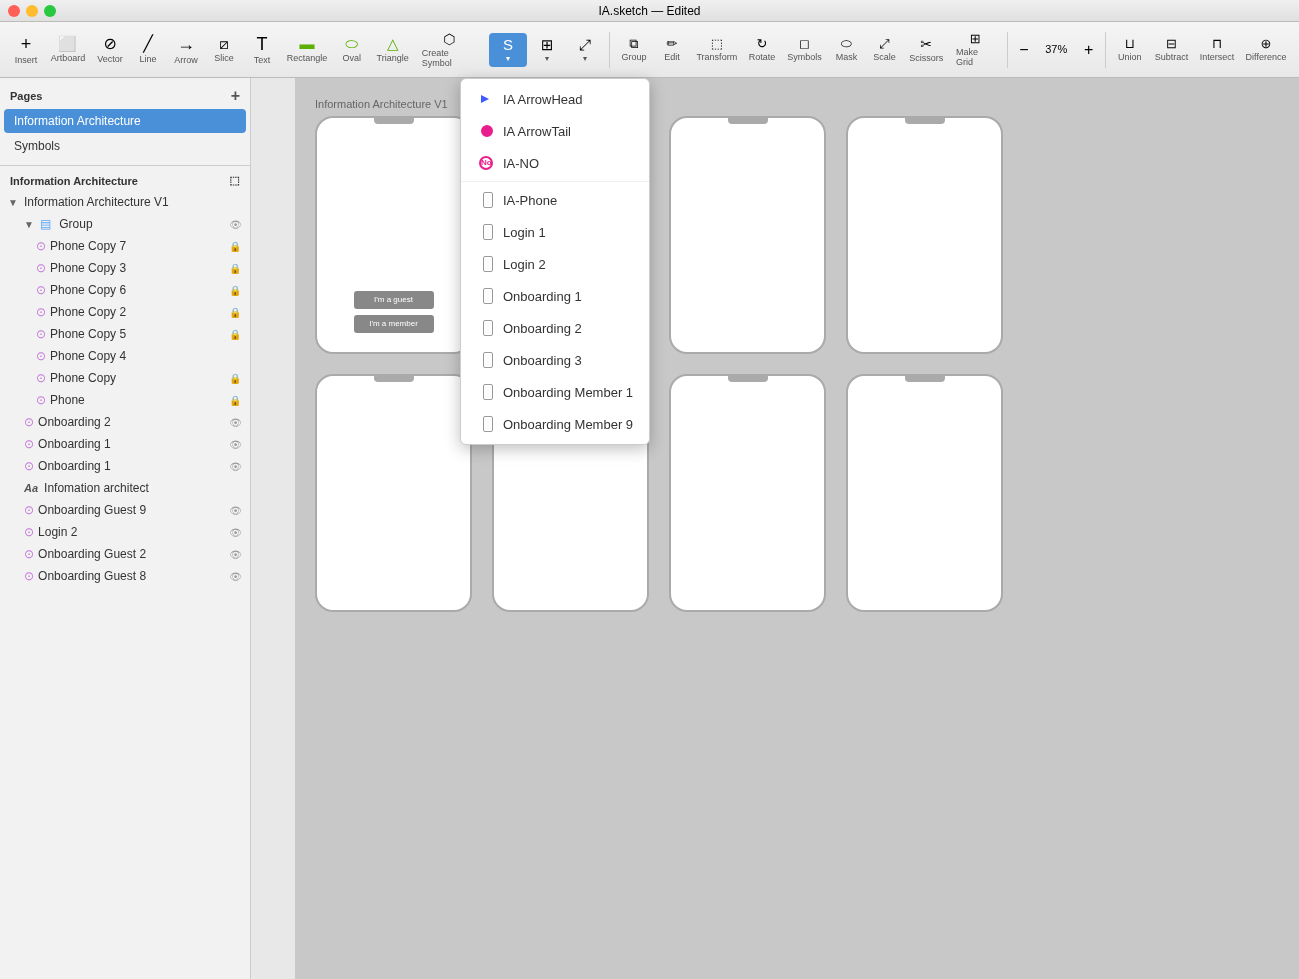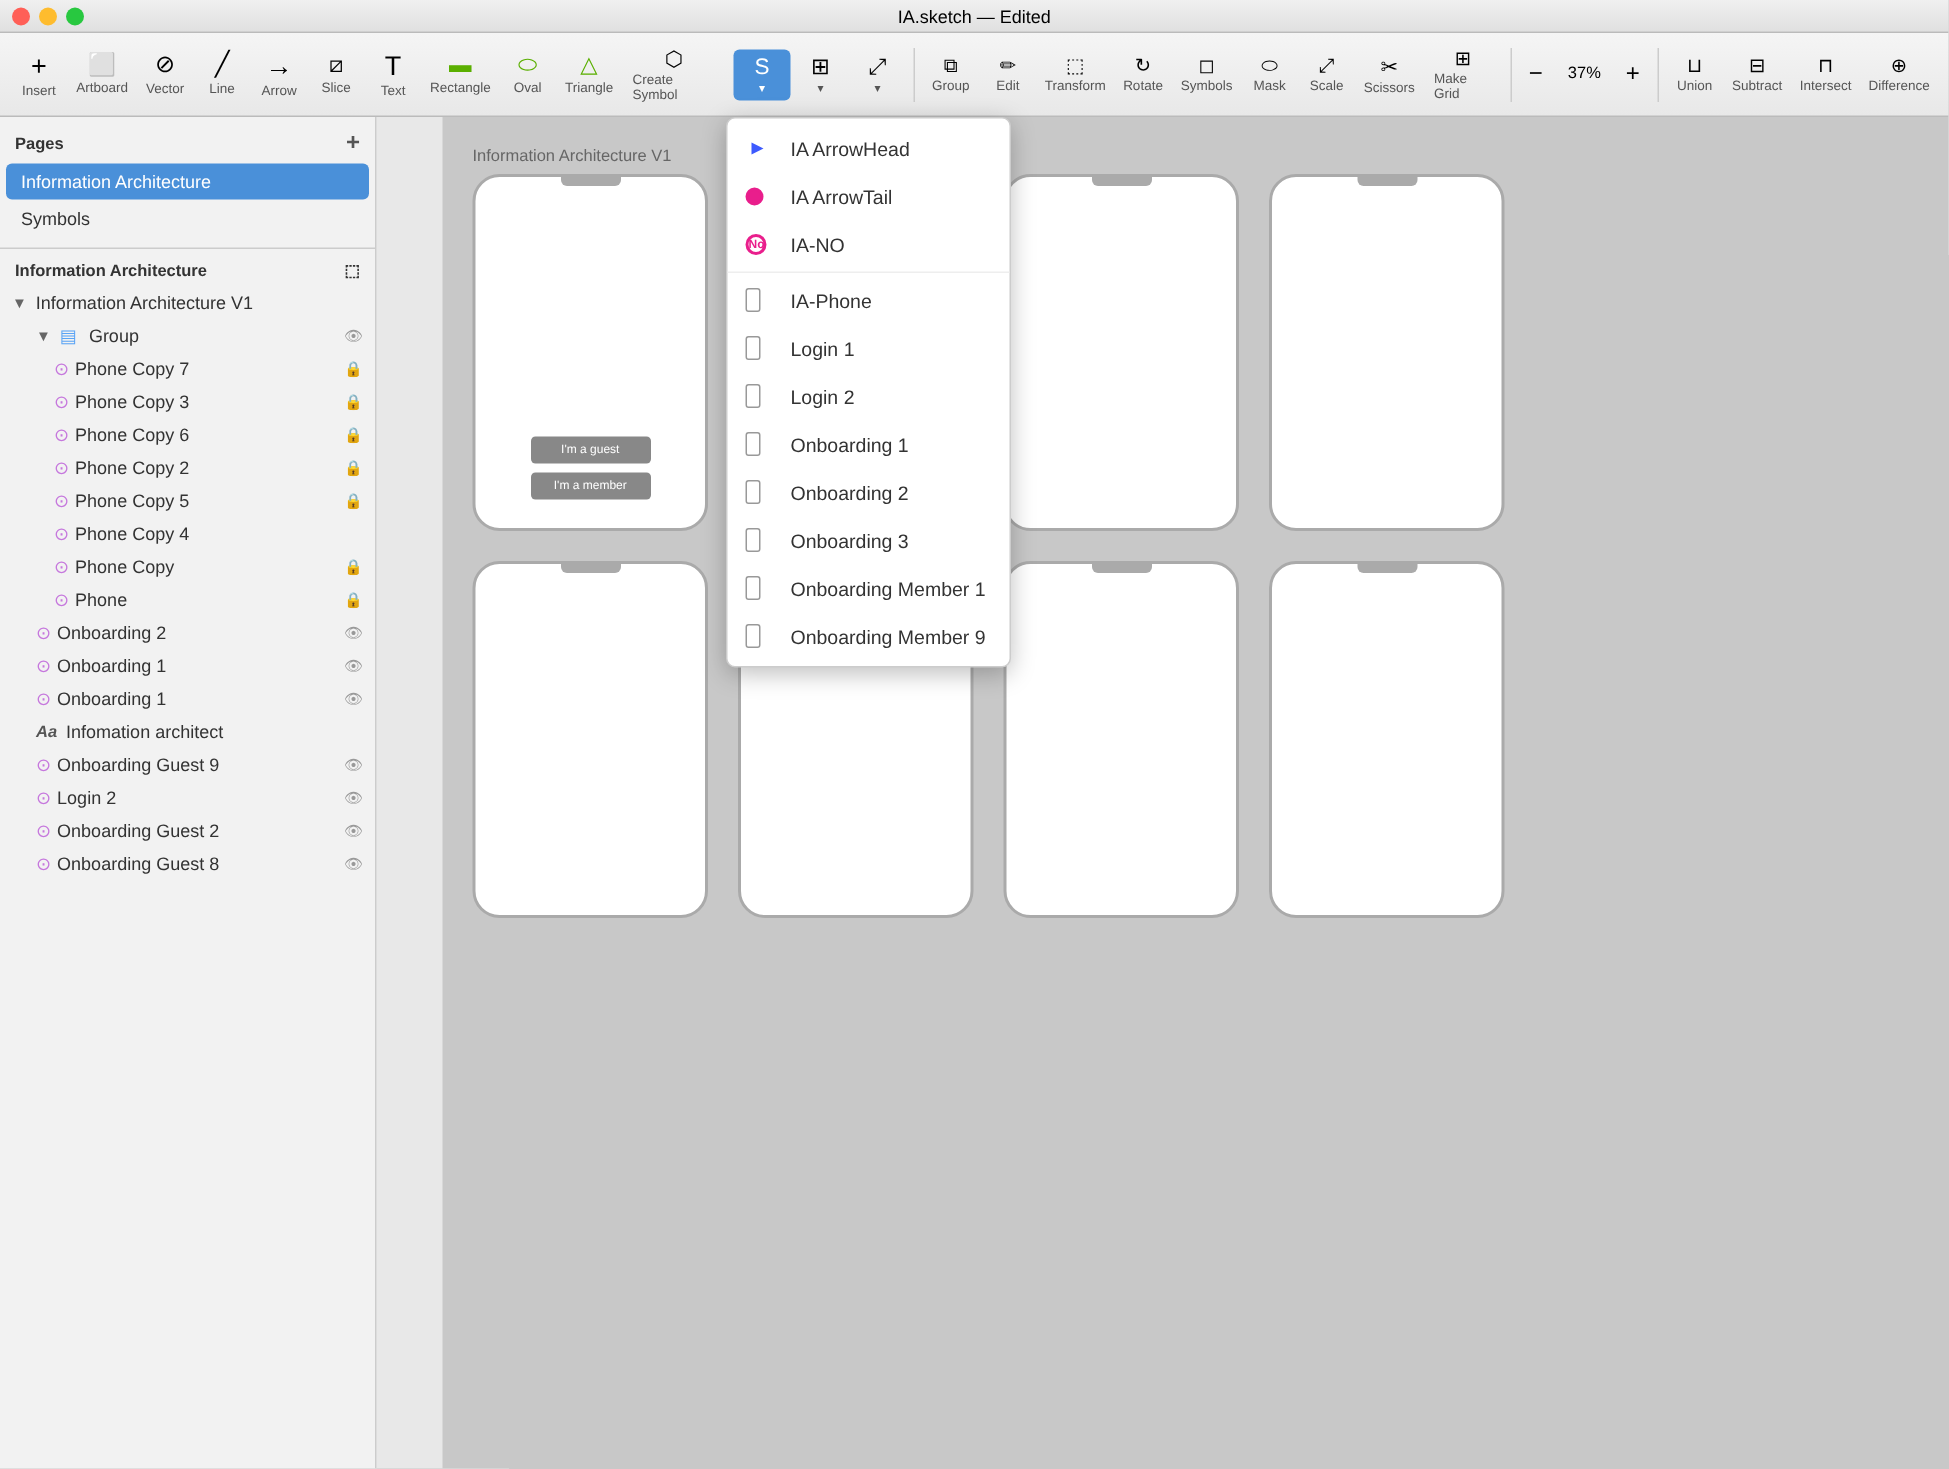--- a/index.html
+++ b/index.html
@@ -188,37 +188,37 @@
     }
     .dropdown-menu {
       background: white;
       border: 1px solid #ccc;
       border-radius: 6px;
       box-shadow: 0 4px 16px rgba(0,0,0,0.25);
       min-width: 190px;
       padding: 4px 0;
       position: absolute;
       top: 78px;
-      left: 484px;
+      left: 460px;
     }
     .dropdown-item {
       display: flex;
       align-items: center;
       padding: 6px 12px;
       cursor: pointer;
       gap: 10px;
       font-size: 13px;
       color: #333;
     }
     .dropdown-item .dd-icon {
       width: 20px;
       height: 20px;
       display: flex;
       align-items: center;
-      justify-content: flex-start;
+      justify-content: flex-end;
       font-size: 14px;
     }
     .dd-dot-icon { width: 14px; height: 14px; background: #e91e8c; border-radius: 50%; border: 2px solid #e91e8c; }
     .dd-rect-icon { width: 14px; height: 18px; border: 1px solid #999; background: white; }
     .dd-sep { height: 1px; background: #eee; margin: 2px 0; }
   </style>
 </head>
 <body>
 
 <div id="titlebar">

